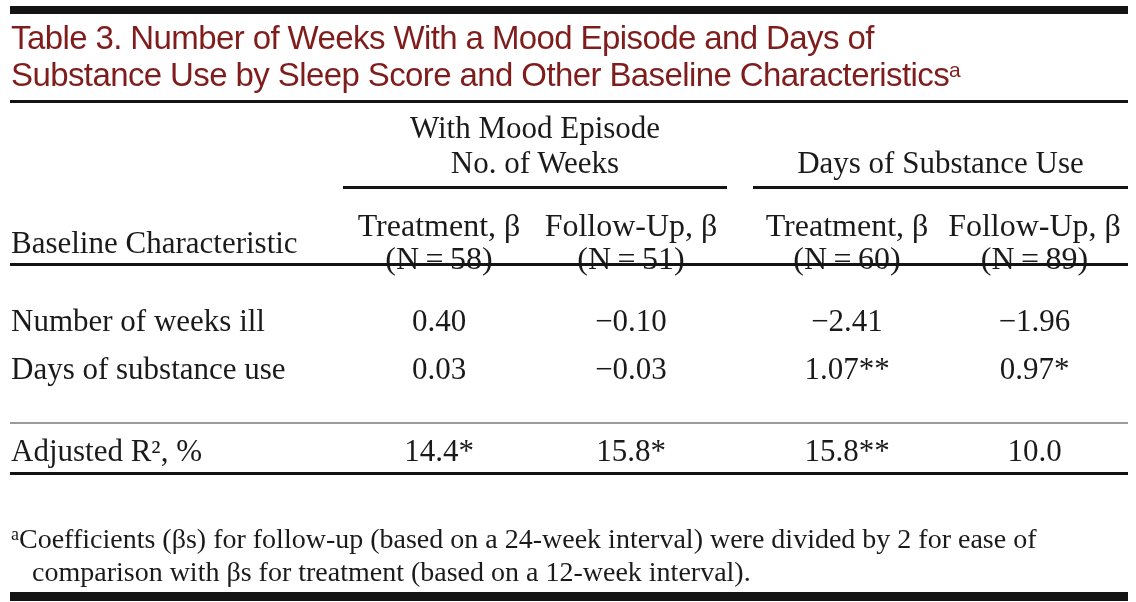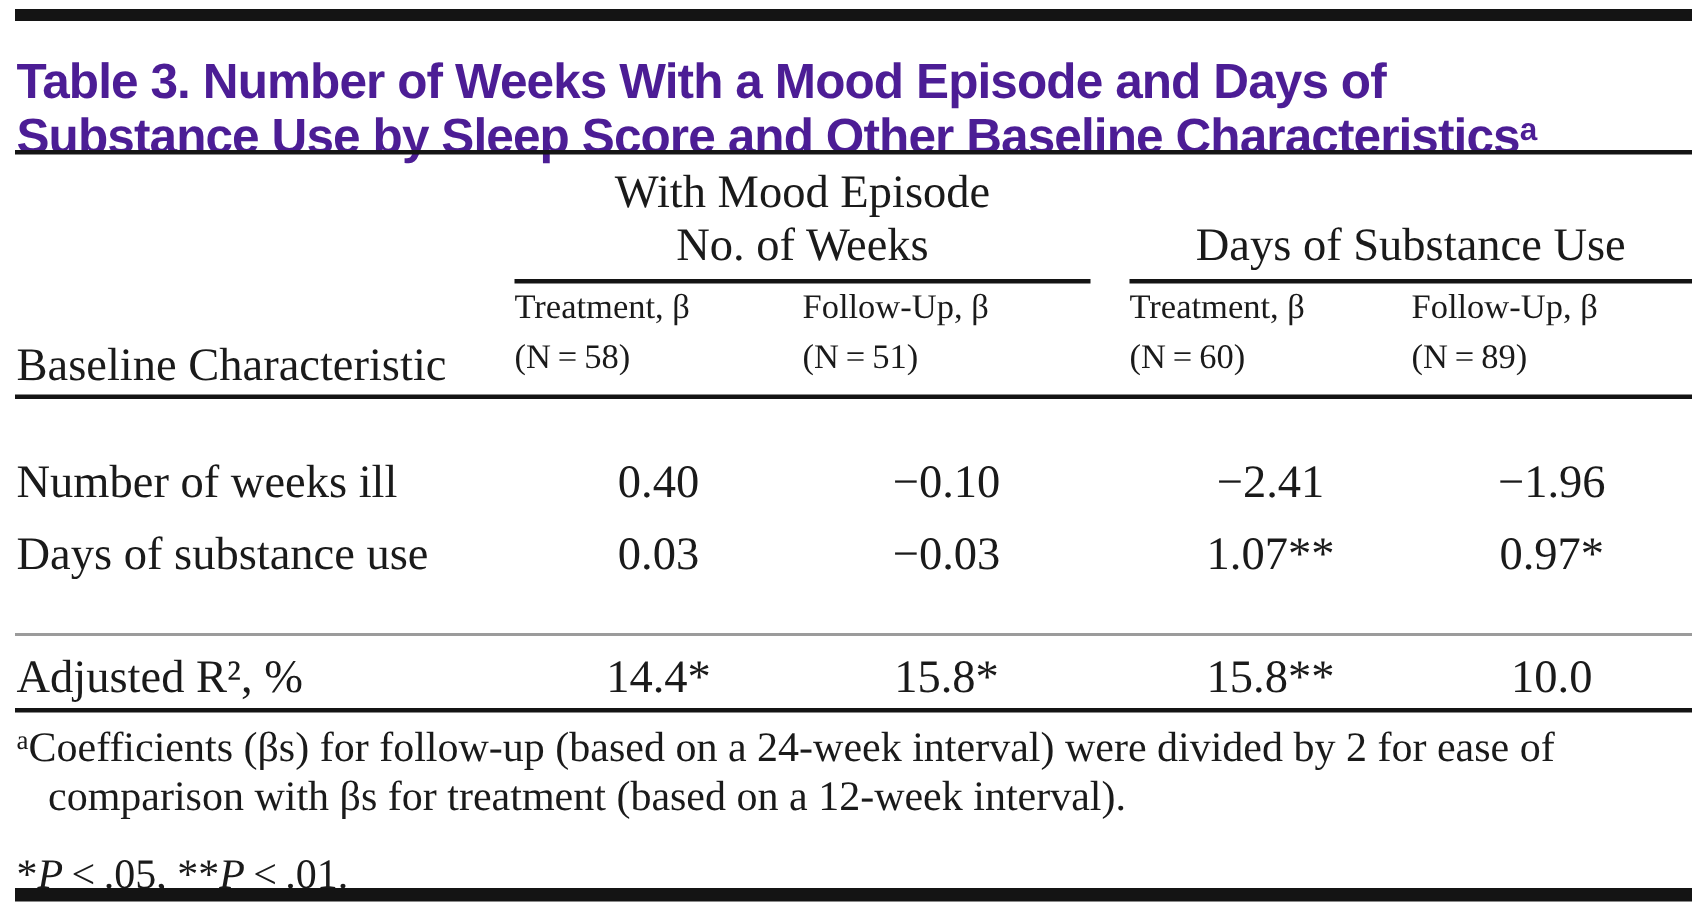--- a/index.html
+++ b/index.html
@@ -16,51 +16,51 @@
   .rule-top { top:6px; height:8px; }
   .rule-under-title { top:100px; height:3px; }
   .rule-header-bottom { top:263px; height:3px; }
   .rule-light { top:422px; height:2px; background:#9b9b9b; }
   .rule-above-foot { top:472px; height:3px; }
   .rule-bottom { top:592px; height:9px; }
 
   .title {
     position:absolute; left:11px; top:19px; width:1118px;
     font-family:"Liberation Sans","DejaVu Sans",sans-serif;
-    font-weight:bold; font-size:33px; line-height:37px;
-    letter-spacing:-0.6px; color:#4c1d95;margin-top:16px;
+    font-weight:normal; font-size:33px; line-height:37px;
+    letter-spacing:-0.6px; color:#7f1d1d;
   }
   .title sup { font-size:21px; line-height:0; vertical-align:9px; }
 
   .spanner { position:absolute; text-align:center; font-size:31px; line-height:35px; }
   .spanner-1 { left:343px; top:110px; width:384px; }
   .spanner-2 { left:753px; top:145px; width:375px; }
   .spanner-rule { position:absolute; top:186px; height:3px; background:#141414; }
   .spanner-rule-1 { left:343px; width:384px; }
   .spanner-rule-2 { left:753px; width:375px; }
 
-  .colhead { position:absolute; top:188px; font-size:23px; line-height:33px; }
+  .colhead { position:absolute; top:209px; text-align:center; font-size:32px; line-height:33px; }
   .stub-head { position:absolute; left:11px; top:226px; font-size:31px; line-height:33px; }
 
   .col-c2 { left:343px; width:192px; }
   .col-c3 { left:535px; width:192px; }
   .col-c4 { left:753px; width:188px; }
   .col-c5 { left:941px; width:187px; }
 
   .row { position:absolute; left:0; width:1136px; height:33px; }
   .row-1 { top:277px; } .row-2 { top:304px; } .row-3 { top:352px; } .row-4 { top:389px; }
   .row-summary { top:434px; }
   .row .label { position:absolute; left:11px; font-size:31px; line-height:33px; white-space:nowrap; }
   .row .val { position:absolute; text-align:center; font-size:31px; line-height:33px; }
 
   .footnotes {
     position:absolute; left:11px; top:482px; width:1110px;
     font-size:28px; line-height:33px;
   }
-  .footnote-a { padding-left:21px; text-indent:-21px; }
+  .footnote-a { padding-left:21px; text-indent:-21px;margin-top:40px; }
   .footnote-a sup { font-size:18px; line-height:0; vertical-align:8px; }
   .footnote-sig { margin-top:19px; }
   .footnote-sig .p-ital { font-style:italic; }
 </style>
 </head>
 <body>
 
 <div class="page">
 
   <div class="rule rule-top"></div>

